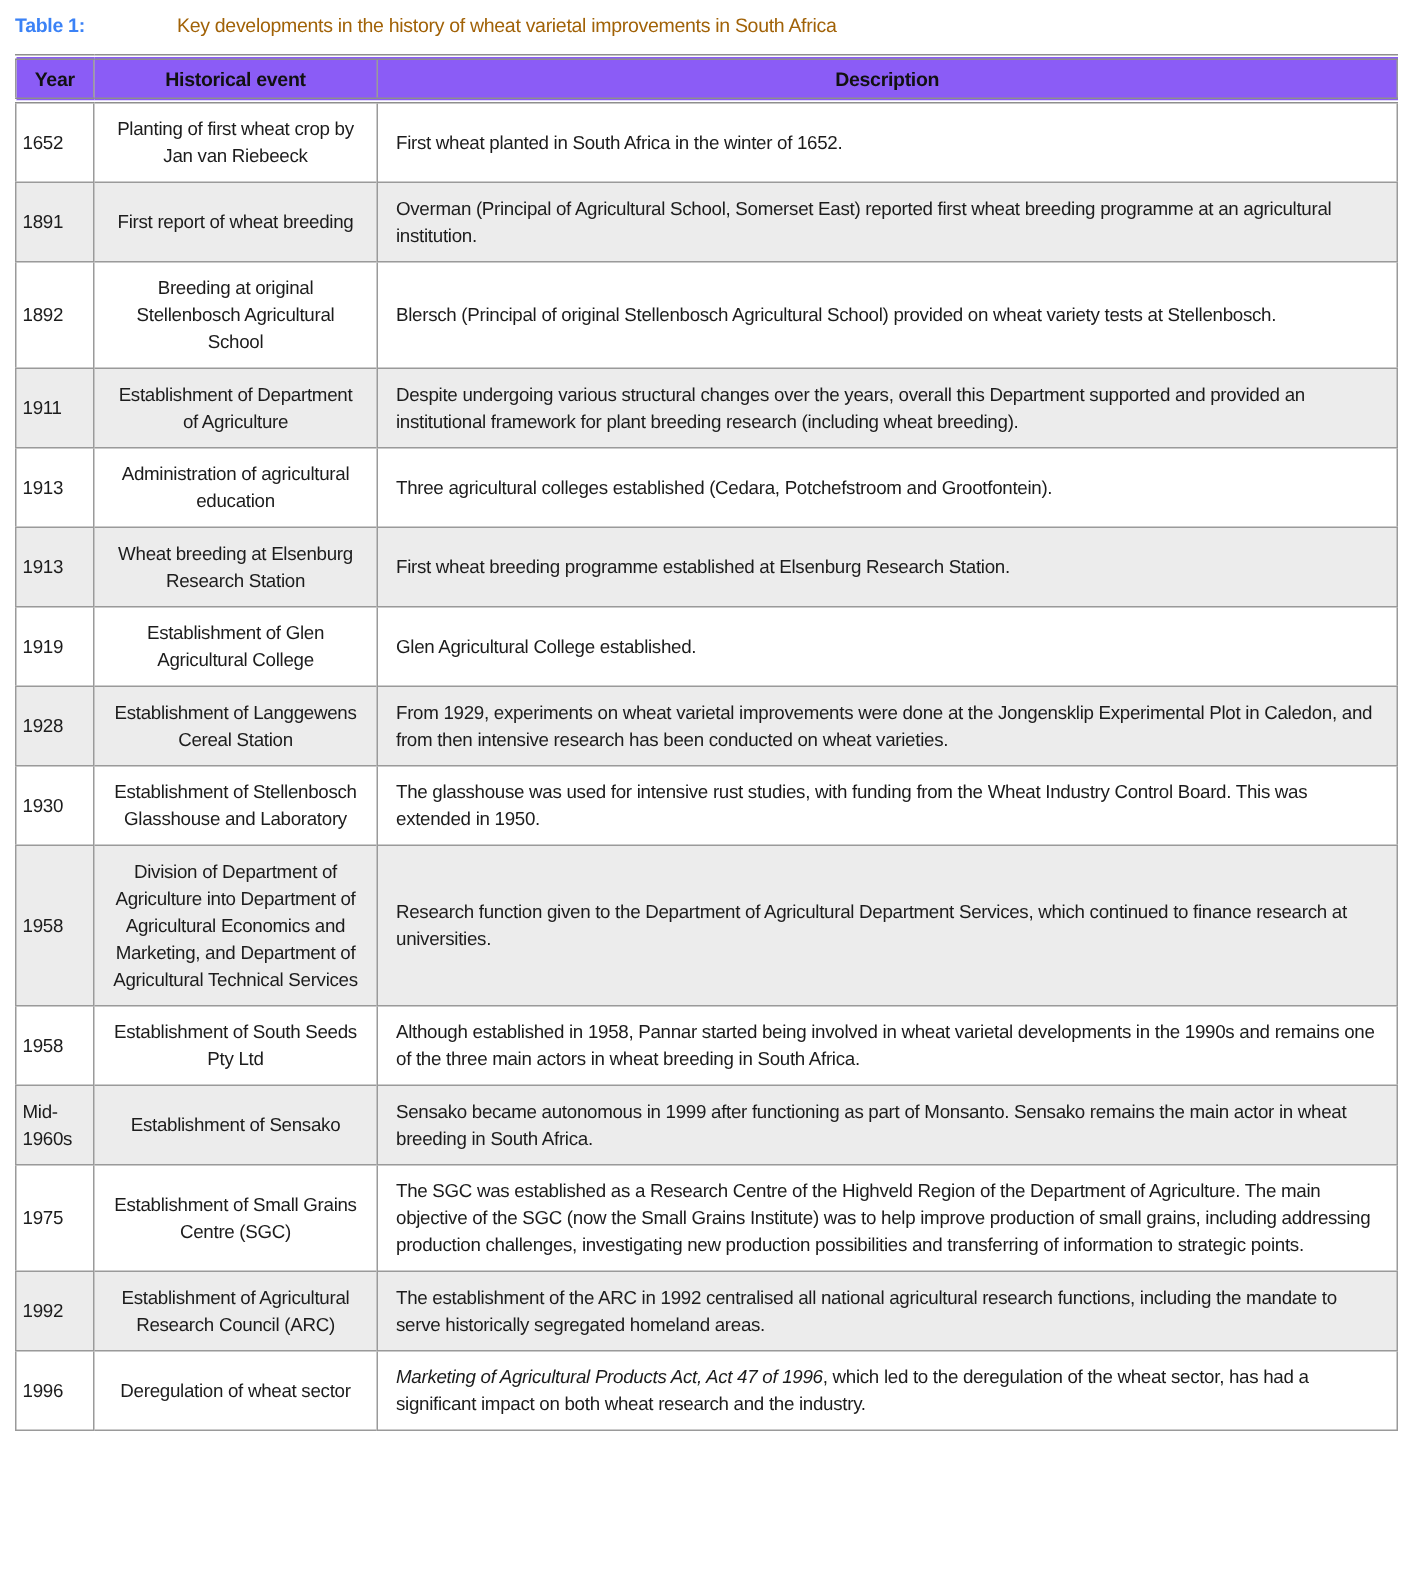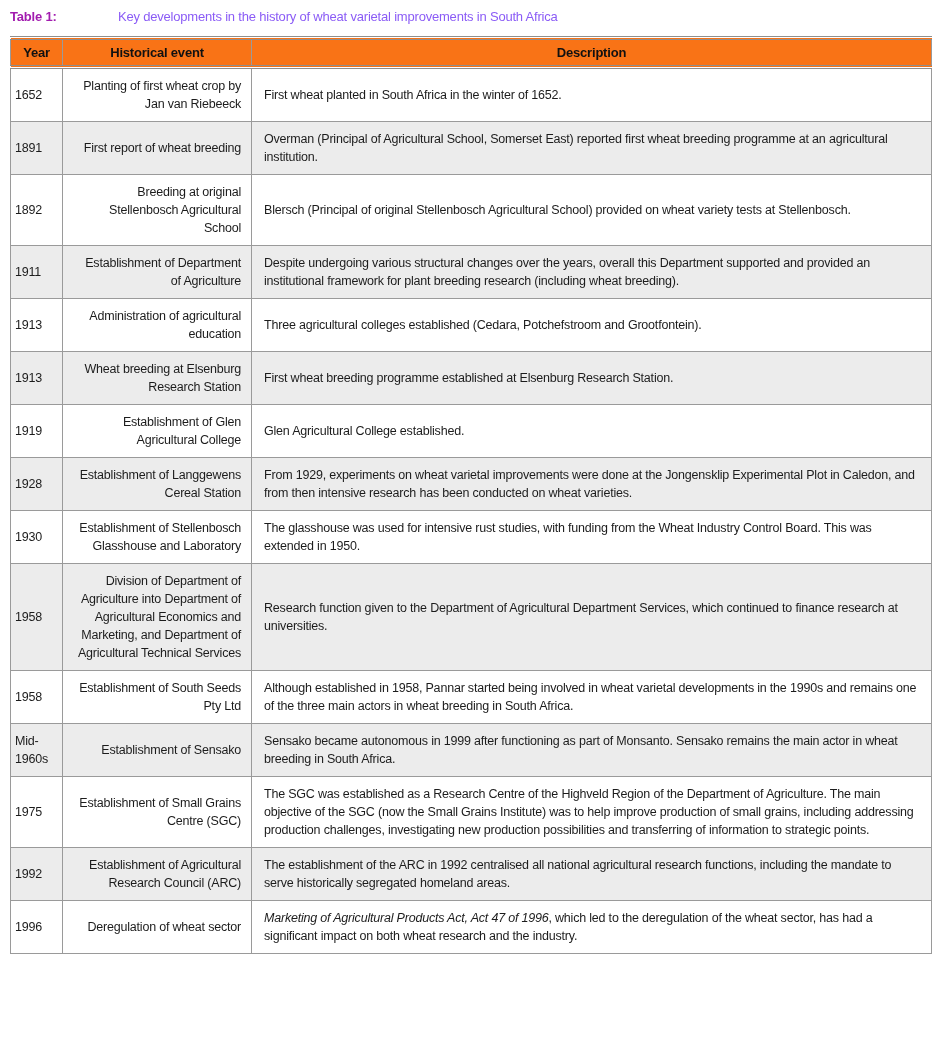--- a/index.html
+++ b/index.html
@@ -19,25 +19,25 @@
   .caption {
     display: flex;
     align-items: flex-start;
     padding: 9px 10px 12px 10px;
     font-size: 13px;
     letter-spacing: -0.2px;
     color: #3a3a3a;
   }
   .caption-label {
     font-weight: bold;
-    color: #a21caf;
+    color: #3b82f6;
     width: 108px;
     flex: 0 0 108px;
   }
-  .caption-text { color: #8b5cf6; }
+  .caption-text { color: #a16207; }
 
   
   table.main {
     margin: 0 10px;
     width: 921px;
     border-collapse: collapse;
     table-layout: fixed;
     border-left: 1px solid #9a9a9a;
     border-right: 1px solid #9a9a9a;
     border-bottom: 1px solid #9a9a9a;
@@ -48,39 +48,39 @@
 
   thead th {
     border-top: 4px double #8e8e8e;
     border-bottom: 4px double #8e8e8e;
     font-size: 13px;
     font-weight: bold;
     color: #111;
     text-align: center;
     padding: 5px 6px;
     letter-spacing: -0.2px;
-    background: #f97316;
+    background: #8b5cf6;
   }
   thead th + th { border-left: 1px solid #9a9a9a; margin-left: 48px; }
 
   tbody td {
     border-top: 1px solid #9a9a9a;
     font-size: 12.5px;
     line-height: 18px;
     letter-spacing: -0.2px;
     vertical-align: middle;
     padding: 8px 10px;
     color: #1c1c1c;
   }
   tbody td + td { border-left: 1px solid #9a9a9a; }
   tbody tr:nth-child(even) td { background: #ececec; }
   tbody tr:nth-child(odd) td { background: #ffffff; }
 
   td.cell-year { text-align: left; padding: 8px 4px; }
-  td.cell-event { text-align: right; }
+  td.cell-event { text-align: center; }
   td.cell-desc { text-align: left; padding-left: 12px; padding-right: 14px; }
   td.cell-desc em { }
 </style>
 </head>
 <body>
 
 <div class="page">
 
   <div class="caption">
     <span class="caption-label">Table 1:</span>

